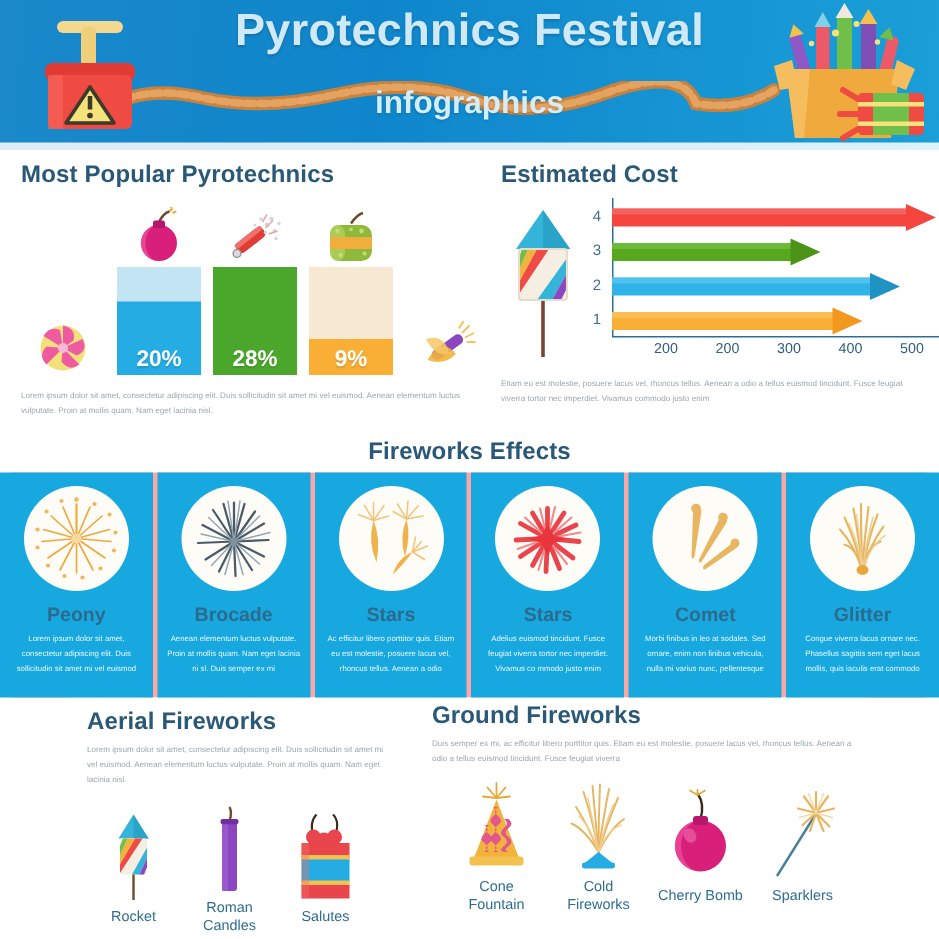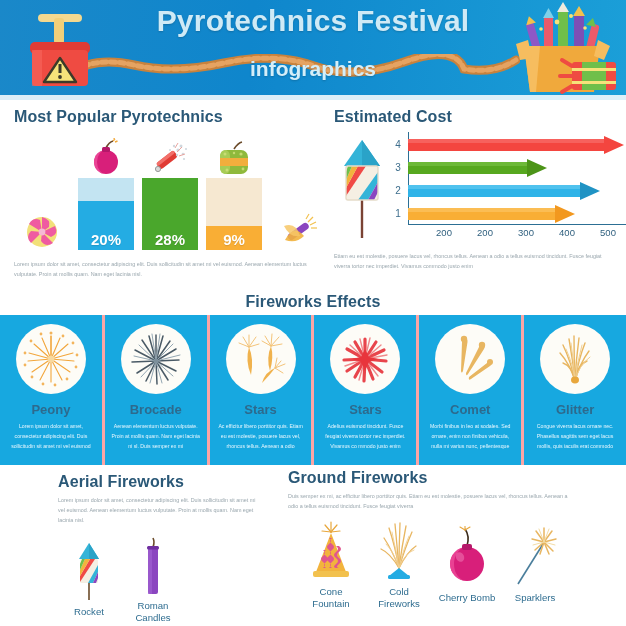--- a/index.html
+++ b/index.html
@@ -634,20 +634,38 @@
           <svg width="30" height="62" viewBox="0 0 30 62">
             <path d="M15 13 Q17 8 15 4" stroke="#6b4b2a" stroke-width="1.6" fill="none"></path>
             <rect x="10" y="12" width="10" height="48" rx="2" fill="#8b46c0"></rect>
             <rect x="10" y="12" width="4" height="48" fill="#a05fd2" opacity=".7"></rect>
             <rect x="9" y="12" width="12" height="3.5" rx="1.5" fill="#6f2fa0"></rect>
           </svg>
         </div>
         <div class="fw-label">Roman Candles</div>
       </div>
 
+      <div class="fw-item">
+        <div class="fw-art">
+          <svg width="44" height="62" viewBox="0 0 44 62">
+            <path d="M14 18 Q11 8 16 3" stroke="#3b2a1a" stroke-width="1.4" fill="none"></path>
+            <path d="M28 18 Q32 8 27 3" stroke="#3b2a1a" stroke-width="1.4" fill="none"></path>
+            <circle cx="14" cy="18" r="5" fill="#e8454c"></circle>
+            <circle cx="28" cy="18" r="5" fill="#e8454c"></circle>
+            <circle cx="21" cy="20" r="5" fill="#e8454c"></circle>
+            <rect x="6" y="22" width="32" height="10" fill="#e8454c"></rect>
+            <rect x="6" y="30" width="32" height="4" fill="#f2c14e"></rect>
+            <rect x="6" y="33" width="32" height="15" fill="#24ace3"></rect>
+            <rect x="6" y="47" width="32" height="4" fill="#f2c14e"></rect>
+            <rect x="6" y="50" width="32" height="9" fill="#e8454c"></rect>
+            <rect x="6" y="22" width="5" height="37" fill="#f2706a" opacity=".4"></rect>
+          </svg>
+        </div>
+        <div class="fw-label">Salutes</div>
+      </div>
 
 
     </div>
   </div>
 
   <div class="panel-b">
     <div class="sec-title">Ground Fireworks</div>
     <div class="lorem" style="margin-top:4px">Duis semper ex mi, ac efficitur libero porttitor quis. Etiam eu est molestie, posuere lacus vel, rhoncus tellus. Aenean a odio a tellus euismod tincidunt. Fusce feugiat viverra</div>
 
     <div class="item-row row-b" style="margin-left:10px">

